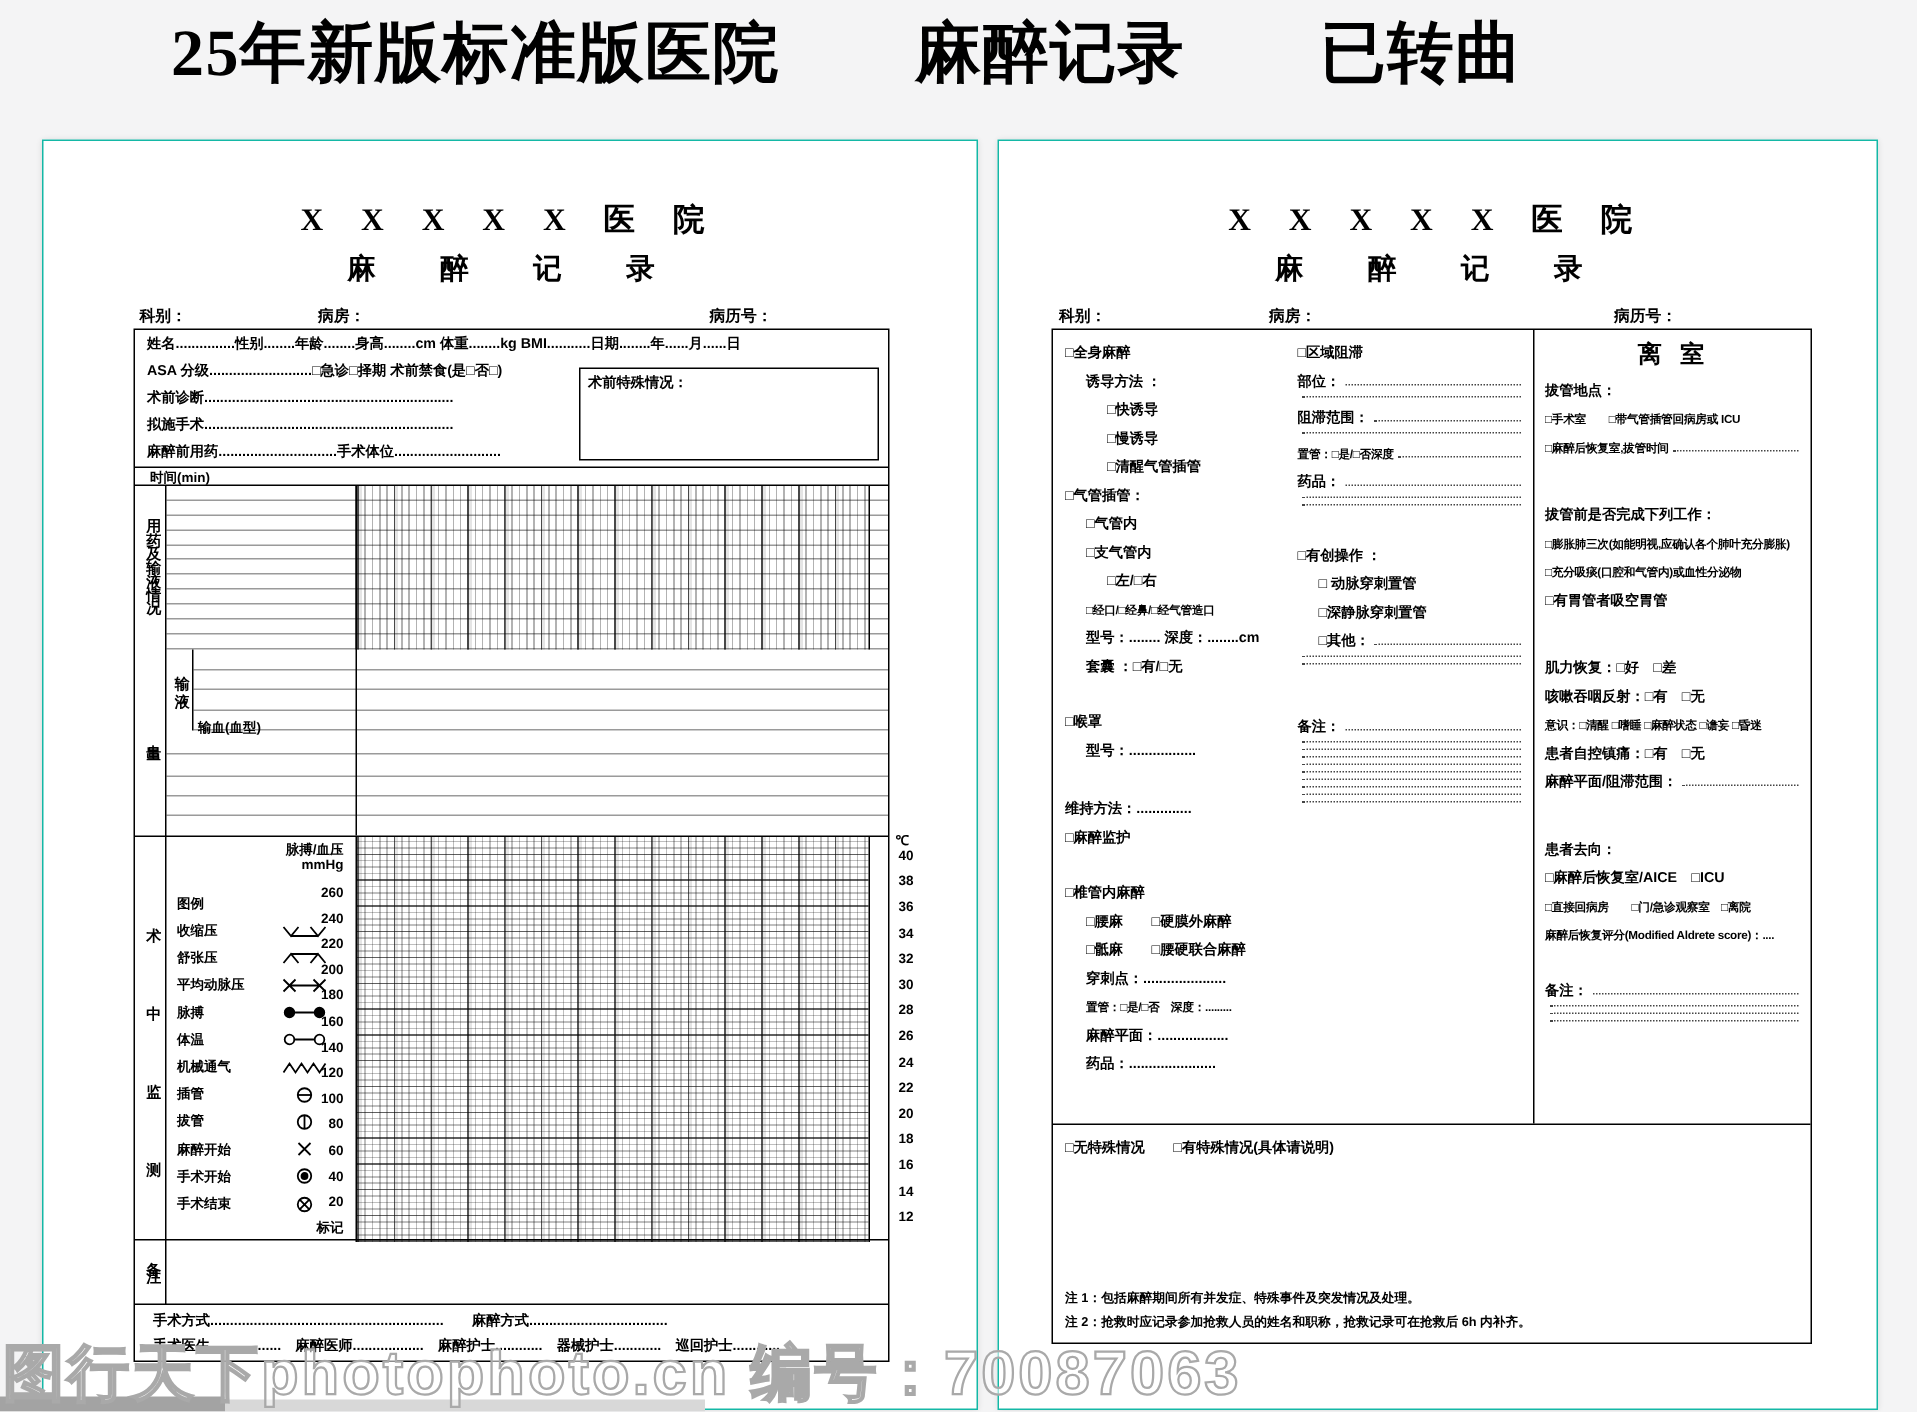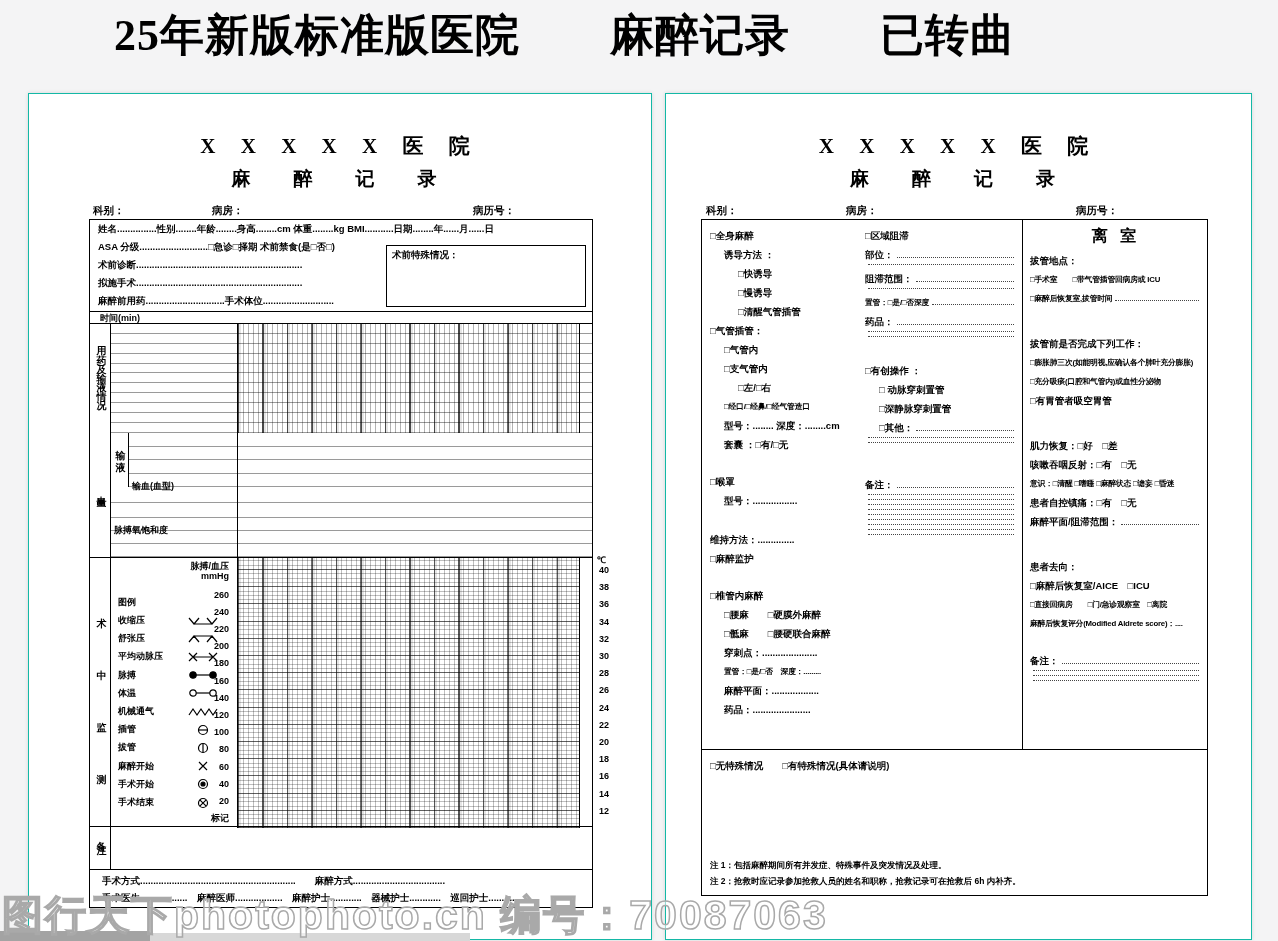--- a/index.html
+++ b/index.html
@@ -112,21 +112,20 @@
         <div class="drow" style="height: 13.5px; margin-left: 39px;"></div>
         <div class="drow" style="height: 13.5px; margin-left: 39px;"><span style="font-size: 9px; font-weight: bold; position: relative; top: 1px; padding-left: 3px;">输血(血型)</span></div>
       </div>
 
     <div class="sec sec-out" id="outRows">
         <div class="drow" style="height: 15.5px; margin-left: 21px;"></div>
         <div class="drow" style="height: 15.5px; margin-left: 21px;"></div>
       </div>
 
     <div class="sec sec-spo2" id="spo2Rows">
-        <div class="drow" style="height: 13px; margin-left: 21px;"><span style="font-size: 9px; font-weight: bold; position: relative; top: 1px; padding-left: 3px;">脉搏氧饱和度</span></div>
         <div class="drow" style="height: 13px; margin-left: 21px;"></div>
         <div class="drow" style="height: 13px; margin-left: 21px;"></div>
       </div>
 
     <div class="sec sec-chart">
       <div class="chart-grid"></div>
       <div class="ptick" style="top:2px">脉搏/血压</div>
       <div class="ptick" style="top:13px">mmHg</div>
       <div id="pTicks">
           <div class="ptick" style="top: 31.5px;">260</div>

